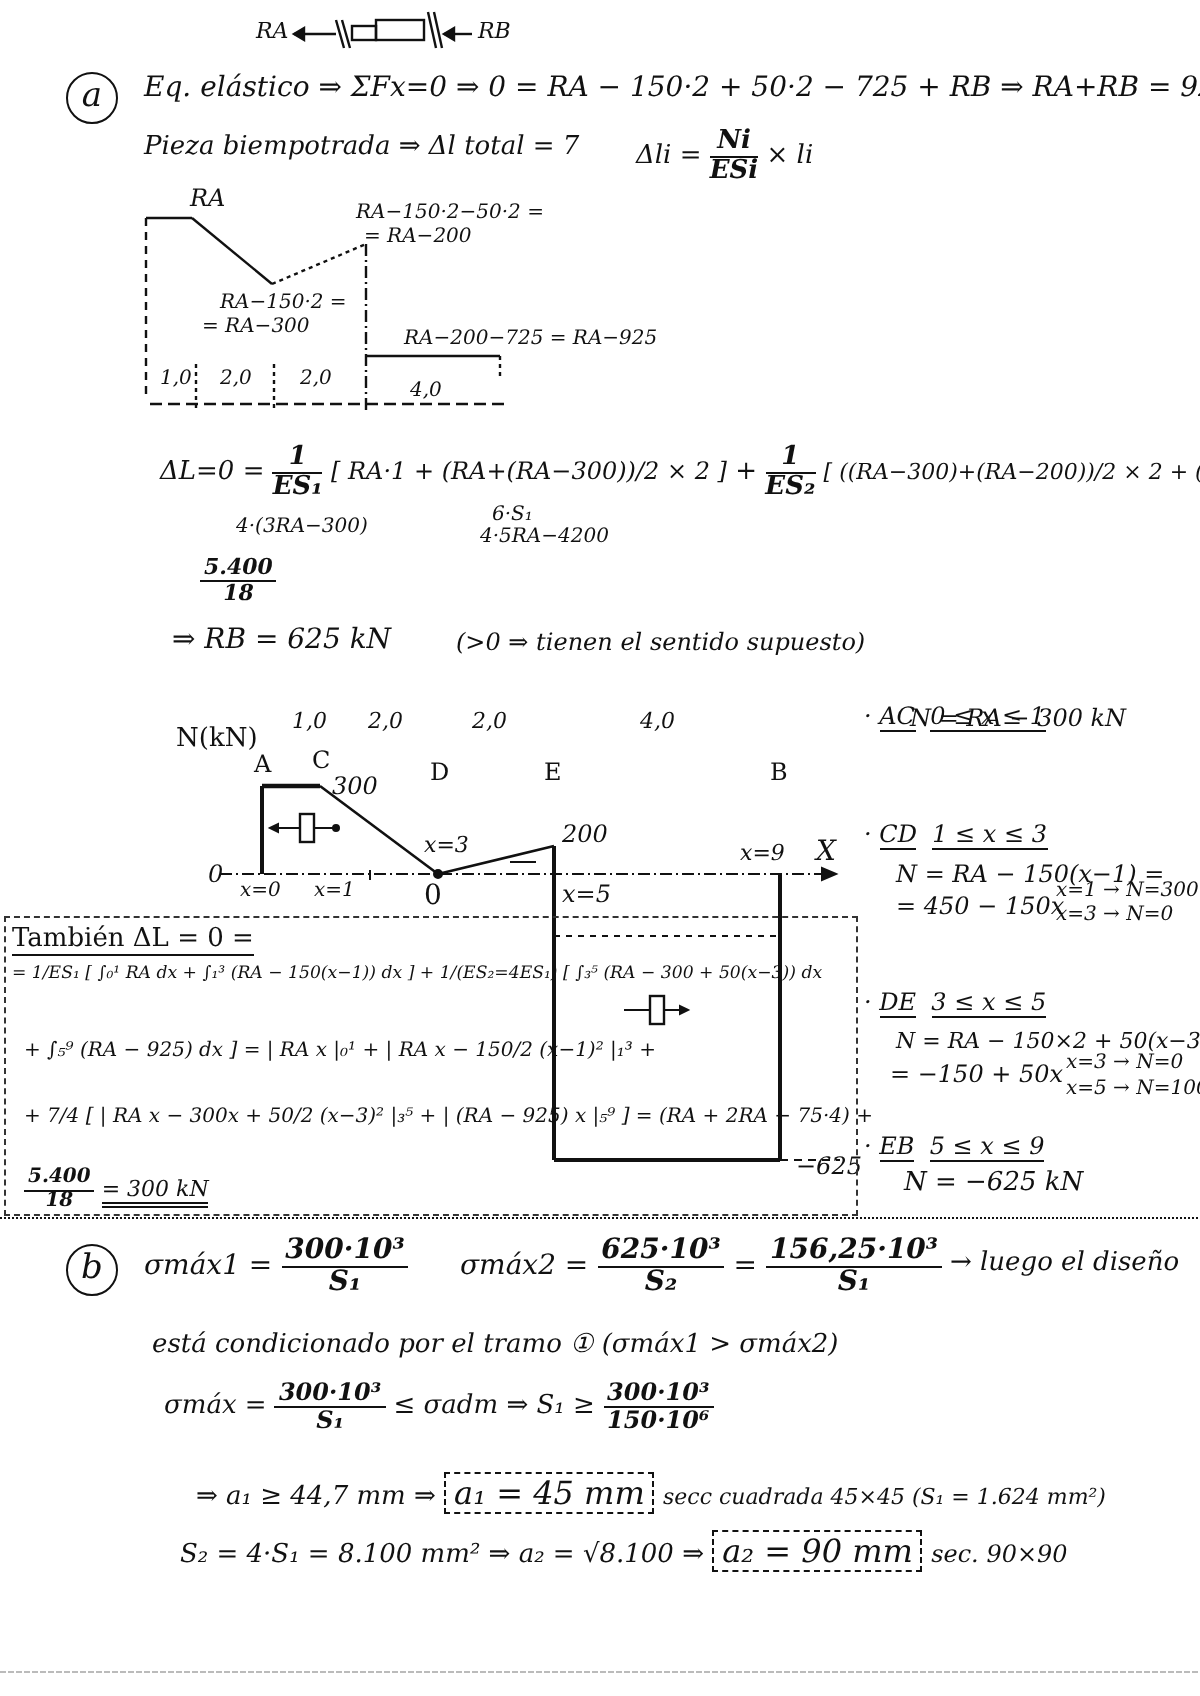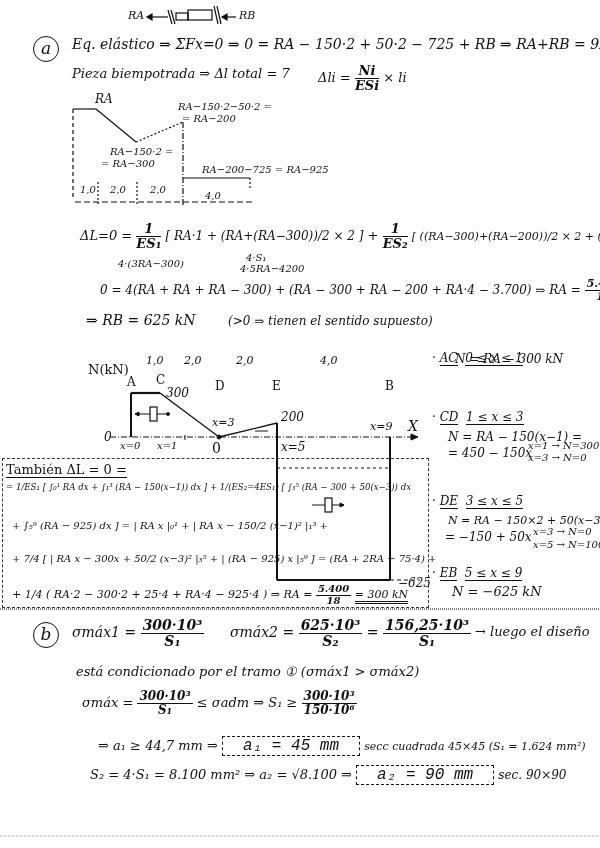--- a/index.html
+++ b/index.html
@@ -4,21 +4,21 @@
 <style>
   html,body{margin:0;padding:0;background:#fff;}
   body{width:600px;height:848px;position:relative;overflow:hidden;
        font-family:"DejaVu Serif",serif;color:#111;}
   .hw{position:absolute;white-space:nowrap;font-family:"DejaVu Serif",serif;font-style:italic;color:#111;}
   .s10{font-size:10px}.s11{font-size:11px}.s12{font-size:12px}.s13{font-size:13px}.s14{font-size:14px}.s16{font-size:16px}
   .circ{position:absolute;border:1.6px solid #111;border-radius:50%;width:24px;height:24px;
         text-align:center;line-height:22px;font-size:17px;font-style:italic;font-family:"DejaVu Serif",serif;}
   .ul{border-bottom:1.4px solid #111;}
   .dul{border-bottom:3px double #111;}
-  .boxed{border:1.6px dashed #111;padding:0 20px;font-family:Liberation Mono, monospace;}
+  .boxed{border:1.6px dashed #111;padding:0 4px;}
   .dashframe{position:absolute;border:1px dashed #333;}
   svg{position:absolute;left:0;top:0;}
   .frac{display:inline-block;vertical-align:middle;text-align:center;}
   .frac span{display:block;line-height:1.05;font-weight:bold;}
   .frac .num{border-bottom:1.2px solid #111;padding:0 2px;}
 </style>
 </head>
 <body>
 
 <svg width="600" height="848">
@@ -106,25 +106,24 @@
 
 <div class="hw s13" style="left:80px;top:222px">
   <span>ΔL=0 =</span>
   <span class="frac"><span class="num">1</span><span>ES₁</span></span>
   <span class="s12">[ RA·1 + (RA+(RA−300))/2 × 2 ]</span>
   <span>+</span>
   <span class="frac"><span class="num">1</span><span>ES₂</span></span>
   <span class="s11">[ ((RA−300)+(RA−200))/2 × 2 + (RA−925)×4 ]</span>
 </div>
 <div class="hw s10" style="left:118px;top:258px">4·(3RA−300)</div>
-<div class="hw s10" style="left:246px;top:252px">4·S₁</div>
+<div class="hw s10" style="left:246px;top:252px">6·S₁</div>
 <div class="hw s10" style="left:240px;top:263px">4·5RA−4200</div>
 
 <div class="hw s12" style="left:100px;top:278px">
-  <span>0 = 4(RA + RA + RA − 300) + (RA − 300 + RA − 200 + RA·4 − 3.700) ⇒ RA =</span>
   <span class="frac s11"><span class="num">5.400</span><span>18</span></span>
   
 </div>
 
 <div class="hw s14" style="left:86px;top:312px">⇒ RB = 625 kN</div>
 <div class="hw s12" style="left:228px;top:314px">(&gt;0 ⇒ tienen el sentido supuesto)</div>
 
 <div class="hw s13" style="left:88px;top:362px;font-style:normal">N(kN)</div>
 <div class="hw s11" style="left:146px;top:354px">1,0</div>
 <div class="hw s11" style="left:184px;top:354px">2,0</div>
@@ -169,21 +168,20 @@
   <div class="hw s12" style="left:432px;top:566px">· <span class="ul">EB</span>&nbsp;&nbsp;<span class="ul">5 ≤ x ≤ 9</span></div>
   <div class="hw s13" style="left:452px;top:584px">N = −625 kN</div>
 </div>
 
 <div class="dashframe" style="left:2px;top:458px;width:425px;height:148px"></div>
 <div class="hw s13 ul" style="left:6px;top:462px;font-style:normal">También ΔL = 0 =</div>
 <div class="hw" style="left:6px;top:482px;font-size:8.6px">= 1/ES₁ [ ∫₀¹ RA dx + ∫₁³ (RA − 150(x−1)) dx ] + 1/(ES₂=4ES₁) [ ∫₃⁵ (RA − 300 + 50(x−3)) dx</div>
 <div class="hw" style="left:12px;top:520px;font-size:10px">+ ∫₅⁹ (RA − 925) dx ] = | RA x |₀¹ + | RA x − 150/2 (x−1)² |₁³ +</div>
 <div class="hw" style="left:12px;top:553px;font-size:10px">+ 7/4 [ | RA x − 300x + 50/2 (x−3)² |₃⁵ + | (RA − 925) x |₅⁹ ] = (RA + 2RA − 75·4) +</div>
 <div class="hw" style="left:12px;top:584px;font-size:11px">
-  <span>+ 1/4 ( RA·2 − 300·2 + 25·4 + RA·4 − 925·4 ) ⇒ RA =</span>
   <span class="frac s10"><span class="num">5.400</span><span>18</span></span>
   <span class="dul">= 300 kN</span>
 </div>
 
 <div class="circ" style="left:33px;top:622px">b</div>
 <div class="hw s14" style="left:72px;top:618px">
   <span>σmáx1 =</span>
   <span class="frac"><span class="num">300·10³</span><span>S₁</span></span>
 </div>
 <div class="hw s14" style="left:230px;top:618px">

